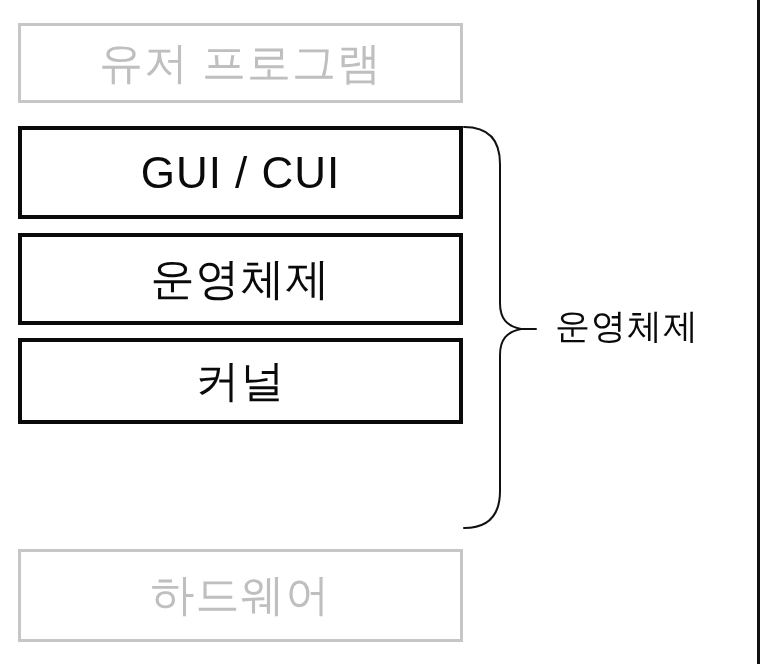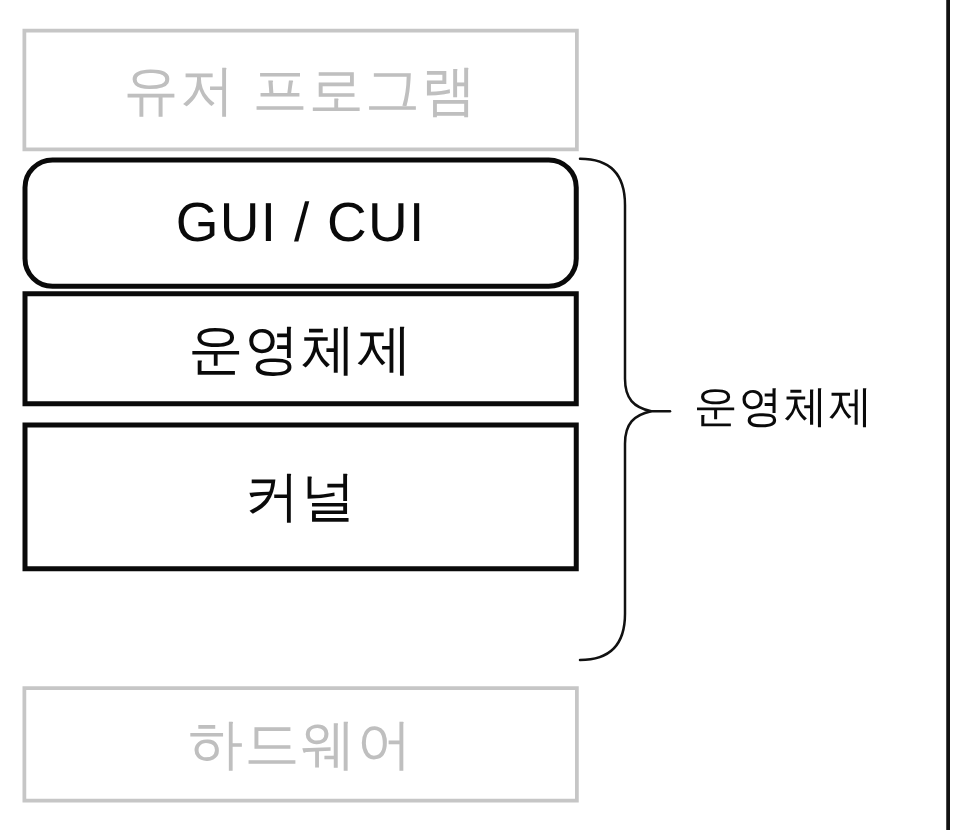--- a/index.html
+++ b/index.html
@@ -40,24 +40,24 @@
     white-space: nowrap;
   }
   .layer--solid {
     border: 4px solid #0a0a0a;
     color: #0a0a0a;
   }
   .layer--muted {
     border: 3px solid #c6c6c6;
     color: #bfbfbf;
   }
-  .l0 { top: 23px;  height: 98px; }
-  .l1 { top: 126px; height: 105px; border-radius: 24px; }
+  .l0 { top: 23px;  height: 80px; }
+  .l1 { top: 126px; height: 93px; }
   .l2 { top: 233px; height: 92px; }
-  .l3 { top: 338px; height: 119px; }
+  .l3 { top: 338px; height: 86px; }
   .l4 { top: 443px; height: 92px; }
   .l5 { top: 549px; height: 93px; justify-content: center; }
 
   
   .brace {
     position: absolute;
     left: 460px;
     top: 120px;
     width: 90px;
     height: 415px;

